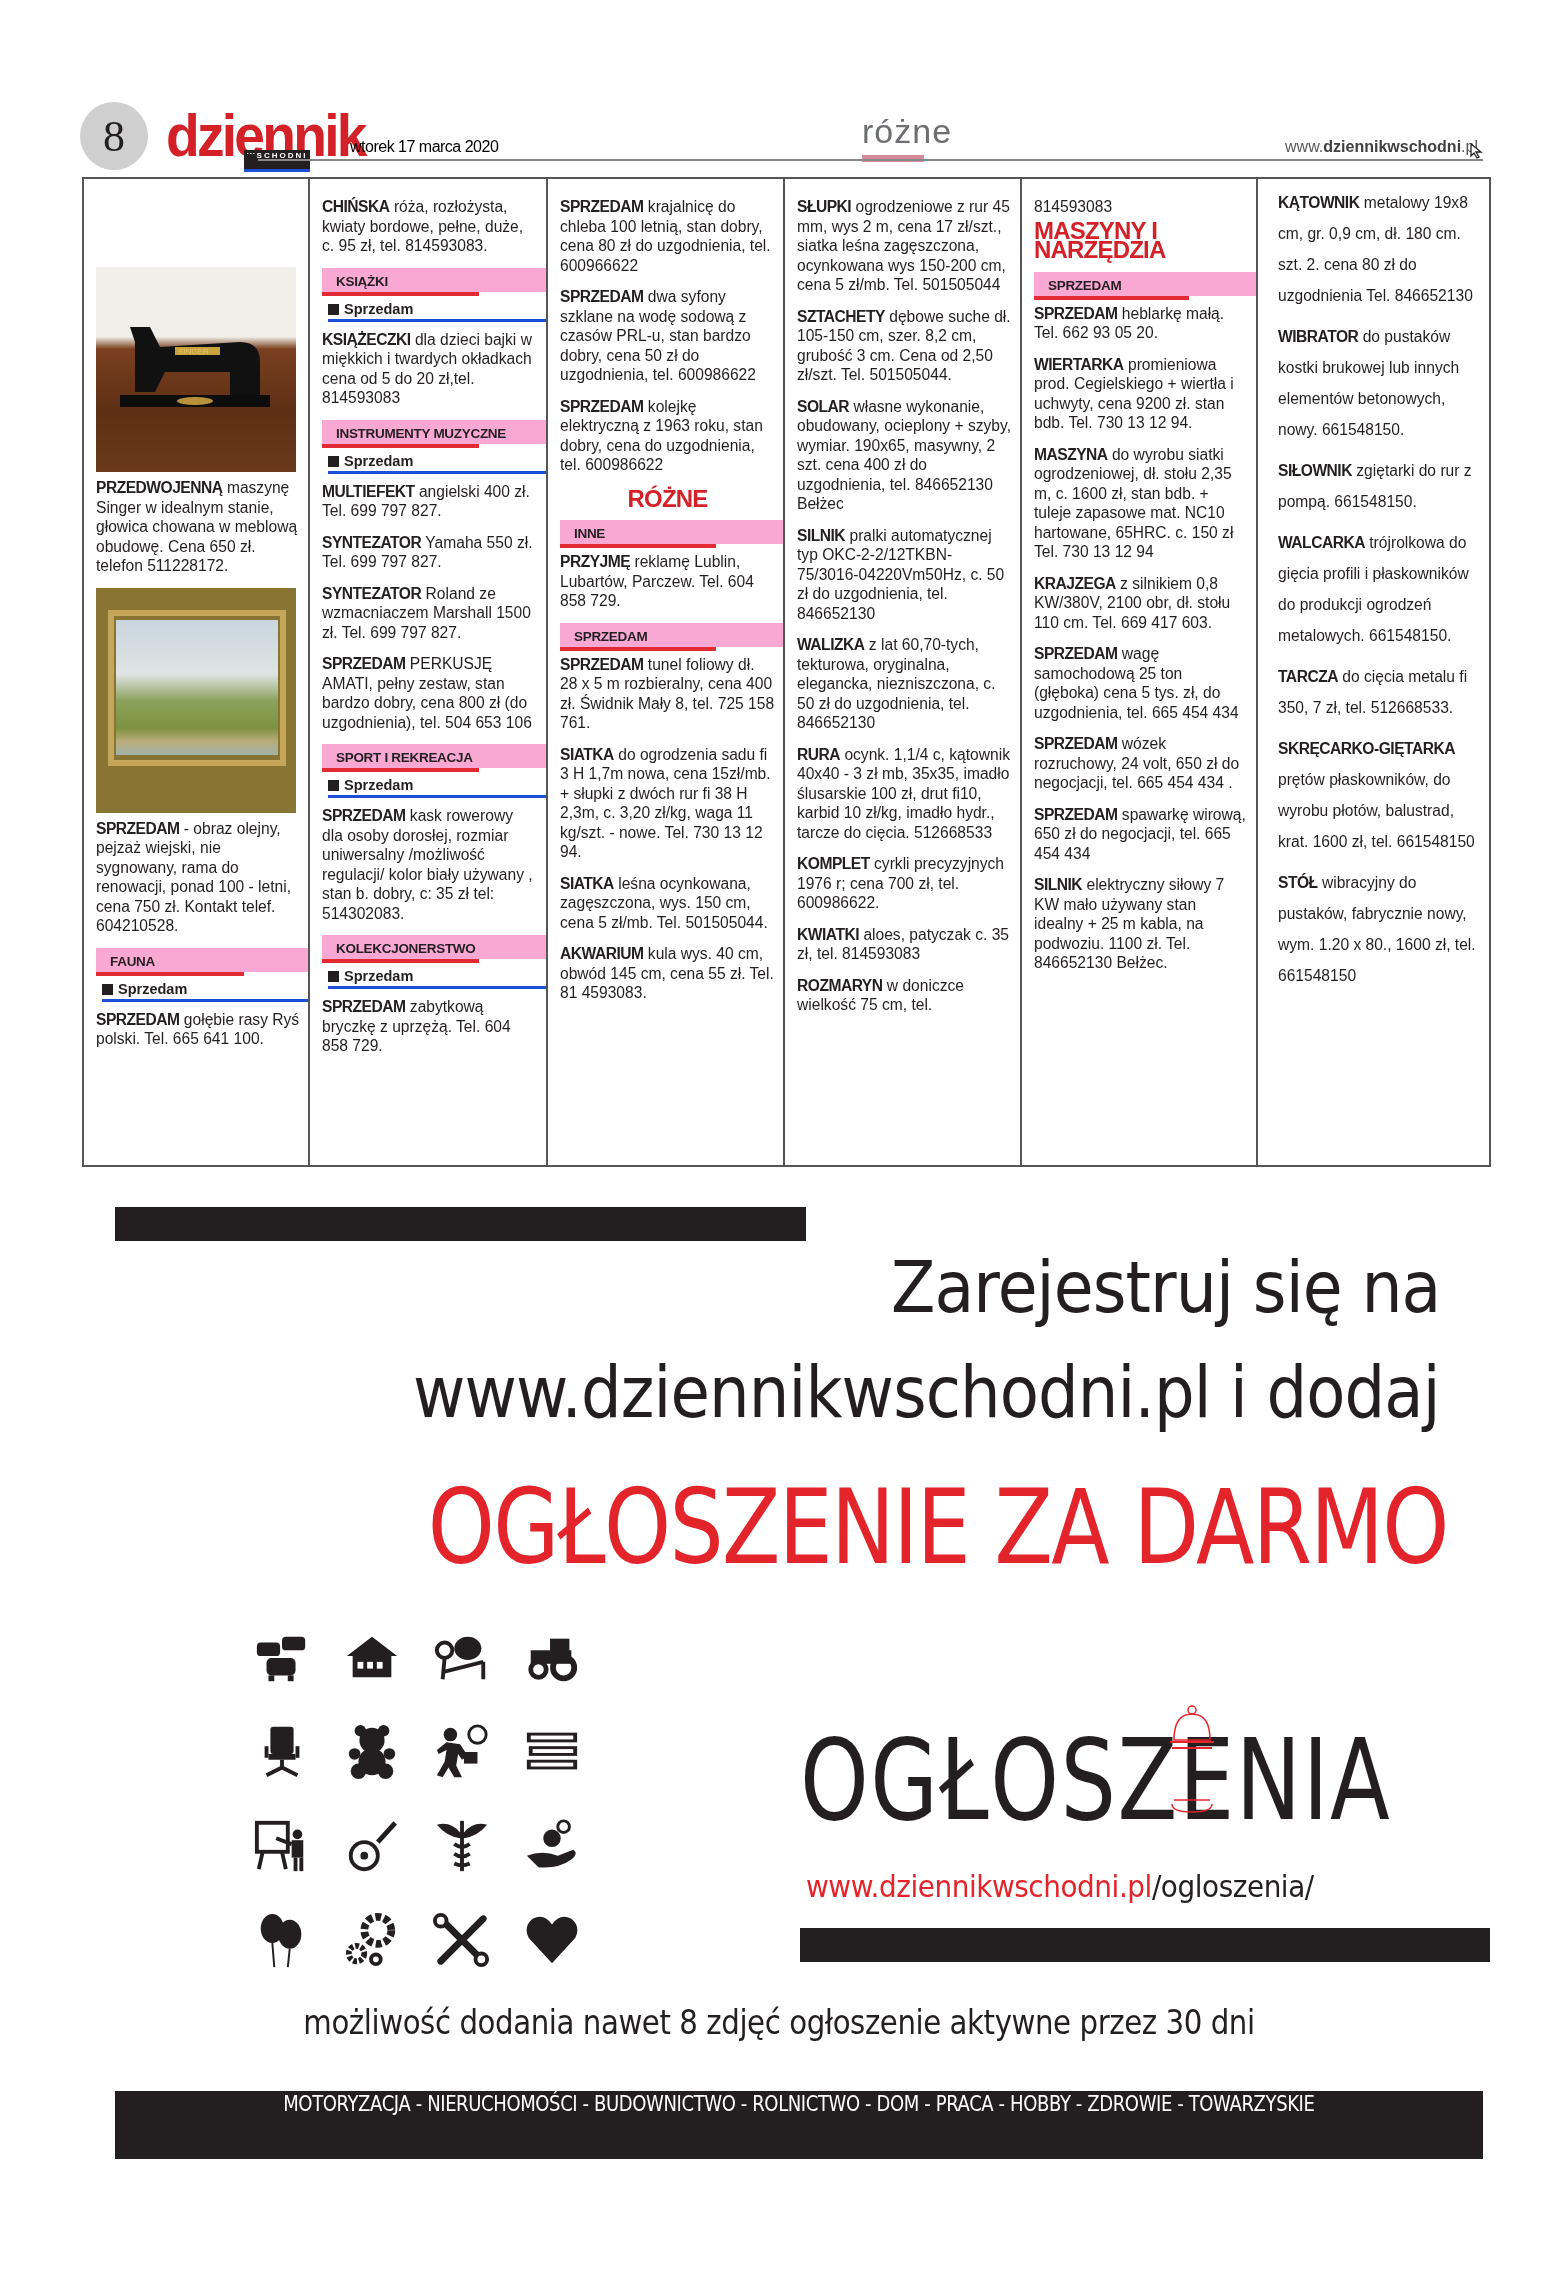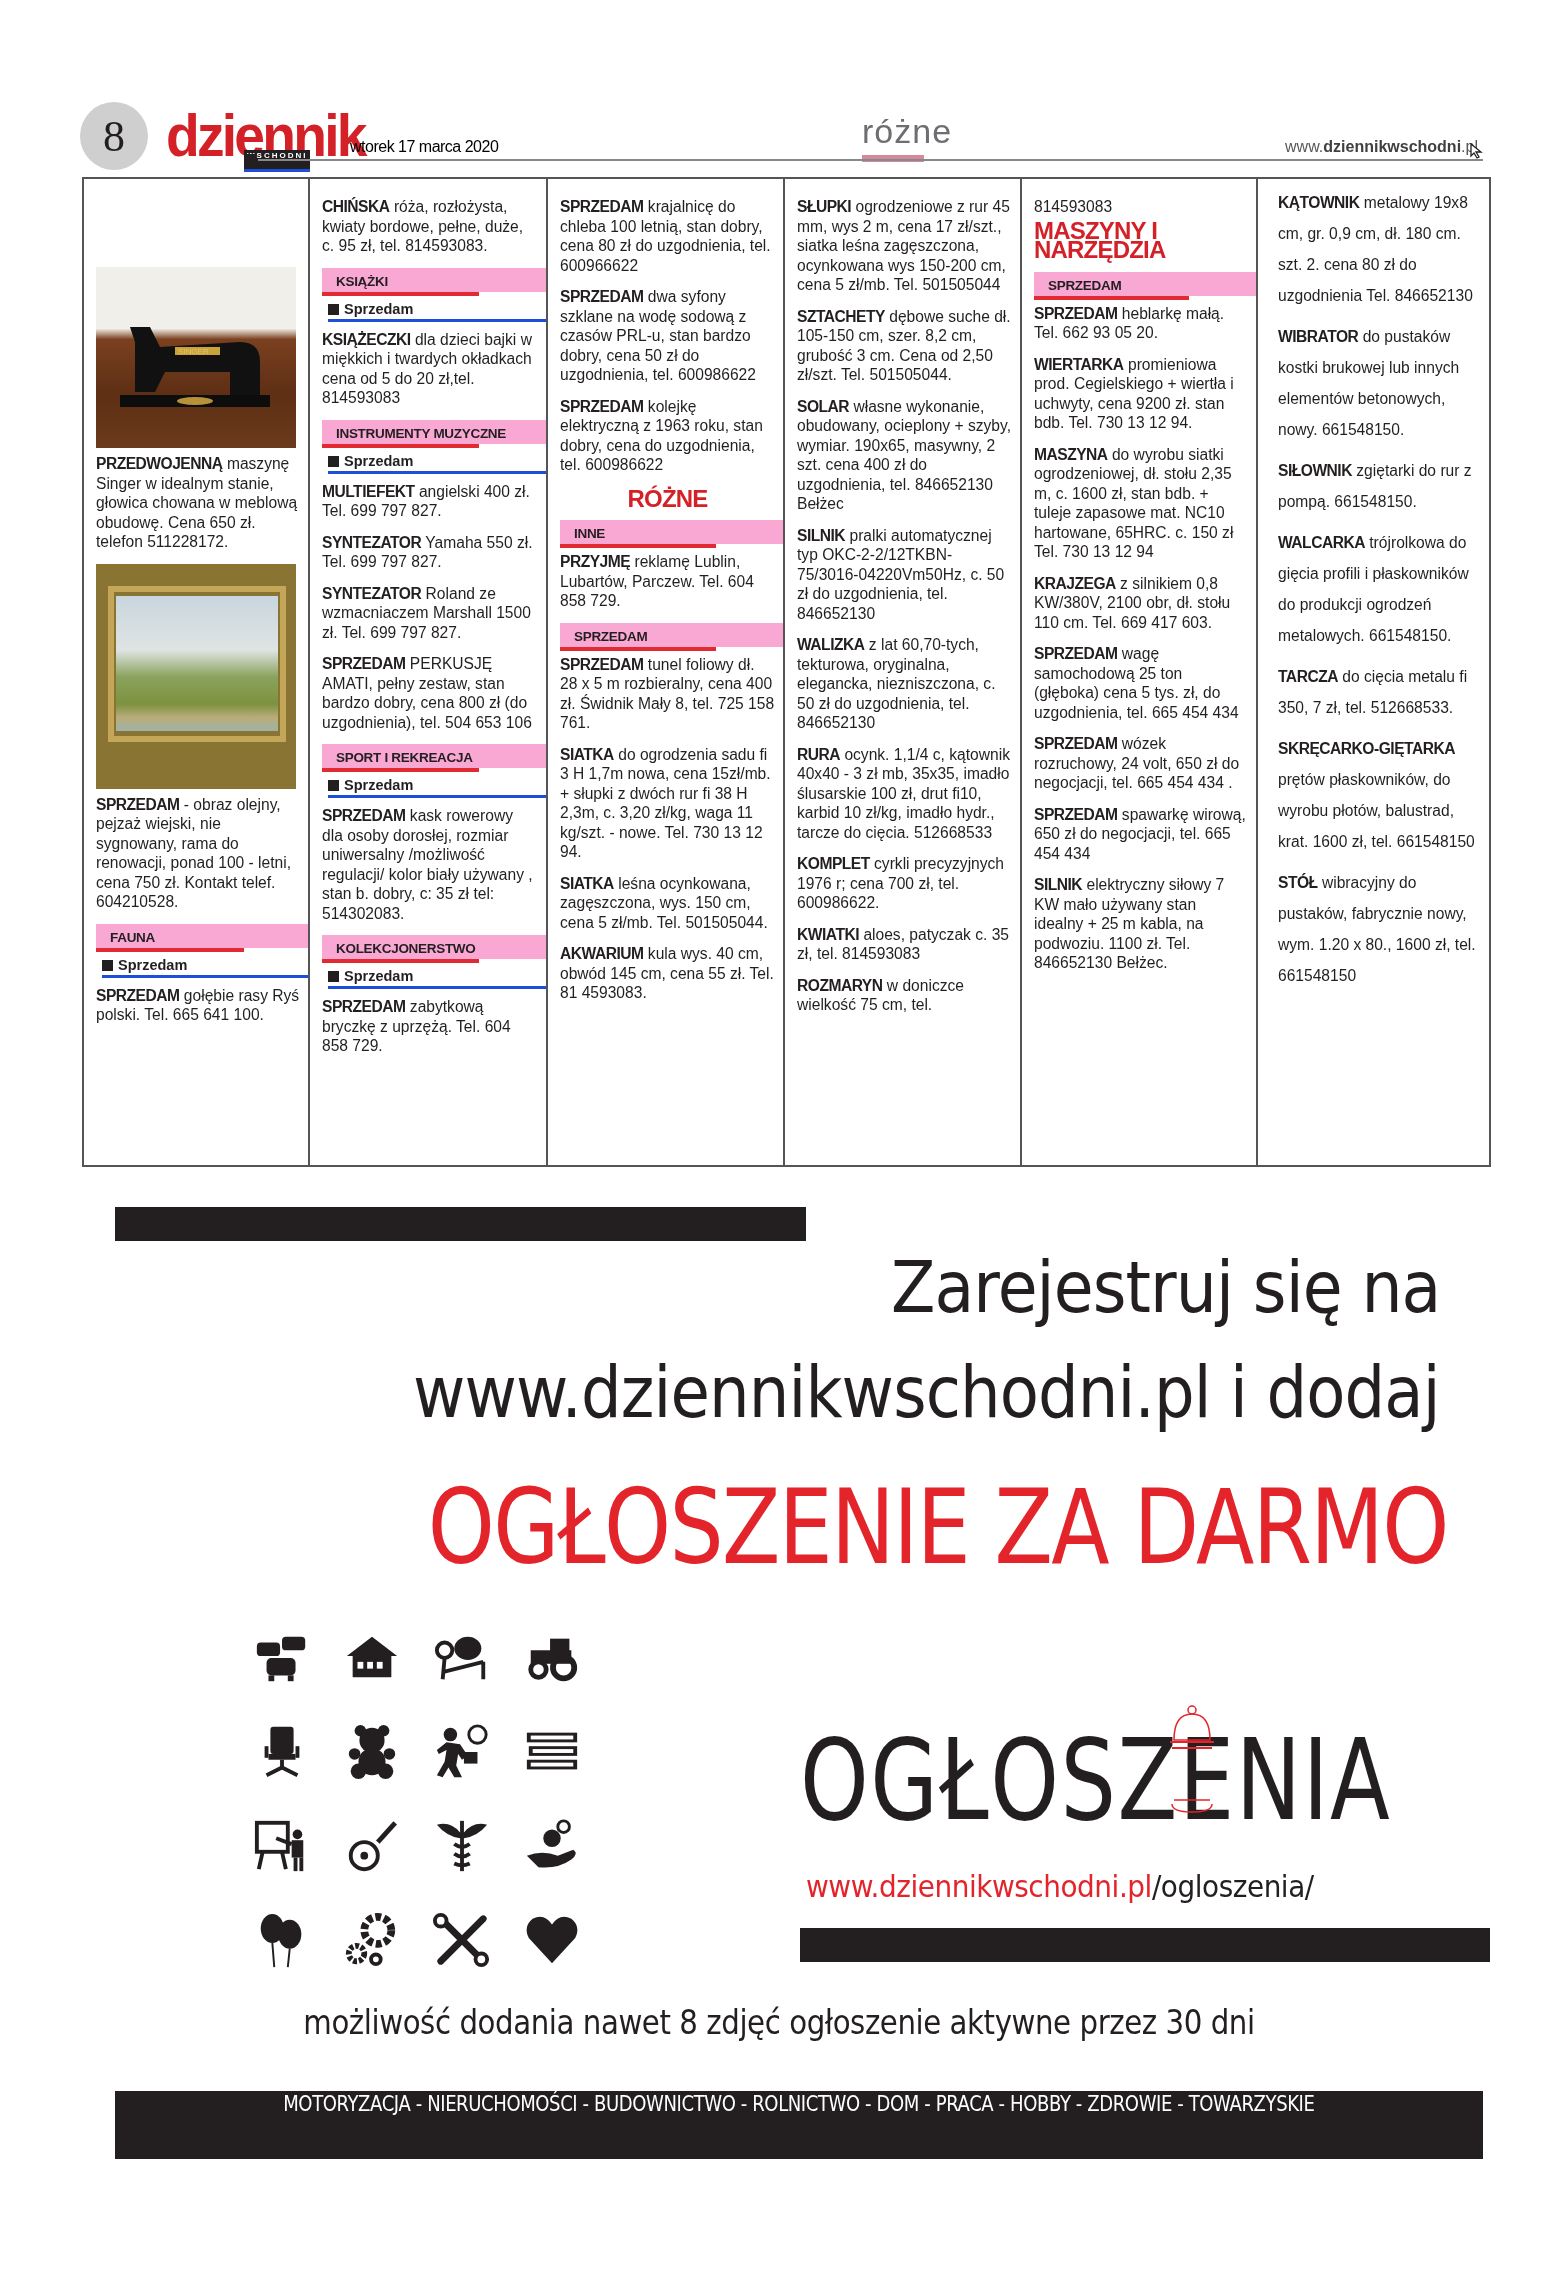--- a/index.html
+++ b/index.html
@@ -40,21 +40,21 @@
   .c6 .ad { margin-bottom: 10px; }
 
   .cat { position: relative; height: 24px; background: #f9a8d4; margin: 6px -8px 8px 0; }
   .cat span { position: absolute; left: 14px; top: 4px; font-size: 13.5px; font-weight: bold; letter-spacing: -0.3px; color: #231f20; }
   .cat::after { content: ""; position: absolute; left: 0; bottom: -4px; width: 70%; height: 4px; background: #e22a33; }
   .sub { position: relative; font-weight: bold; font-size: 14.5px; margin: 4px -8px 8px 6px; padding-left: 16px; border-bottom: 3px solid #1d4ed8; height: 22px; }
   .sub::before { content: ""; position: absolute; left: 0; top: 4px; width: 11px; height: 11px; background: #231f20; }
   .big-cat { color: #d42128; font-weight: bold; font-size: 24px; letter-spacing: -0.8px; text-align: center; margin: 14px 0 12px; }
 
   .photo { display: block; margin-bottom: 6px; }
-  .photo-sewing { width: 200px; height: 181px; background: linear-gradient(180deg,#f1efe9 0%, #f1efe9 34%, #7a4020 40%, #5e2f14 70%, #6b3a1c 100%); position: relative; overflow: hidden; }
+  .photo-sewing { width: 200px; height: 205px; background: linear-gradient(180deg,#f1efe9 0%, #f1efe9 34%, #7a4020 40%, #5e2f14 70%, #6b3a1c 100%); position: relative; overflow: hidden; }
   .photo-sewing .machine { position: absolute; left: 24px; top: 50px; width: 150px; height: 90px; }
   .photo-painting { width: 200px; height: 225px; background: #8a7433; position: relative; margin-top: 4px; }
   .photo-painting .canvas { position: absolute; left: 20px; top: 32px; width: 162px; height: 135px;
     background: linear-gradient(180deg, #c9d6de 0%, #dfe4e3 40%, #8aa25c 60%, #7d9240 80%, #b9ac7a 90%, #9fb3a8 100%); }
   .photo-painting .frame-in { position: absolute; left: 12px; top: 22px; width: 178px; height: 156px; border: 6px solid #c4a659; }
 
   
   .bar-top { position: absolute; left: 115px; top: 1207px; width: 691px; height: 34px; background: #231f20; }
   .promo1 { position: absolute; right: 118px; top: 1245px; font-size: 72px; font-weight: normal; color: #231f20; letter-spacing: -1px; font-family: "DejaVu Sans", sans-serif; transform: scaleX(0.9); transform-origin: right; }
   .promo2 { position: absolute; right: 118px; top: 1350px; font-size: 72px; color: #231f20; letter-spacing: -1px; font-family: "DejaVu Sans", sans-serif; transform: scaleX(0.89); transform-origin: right; }

